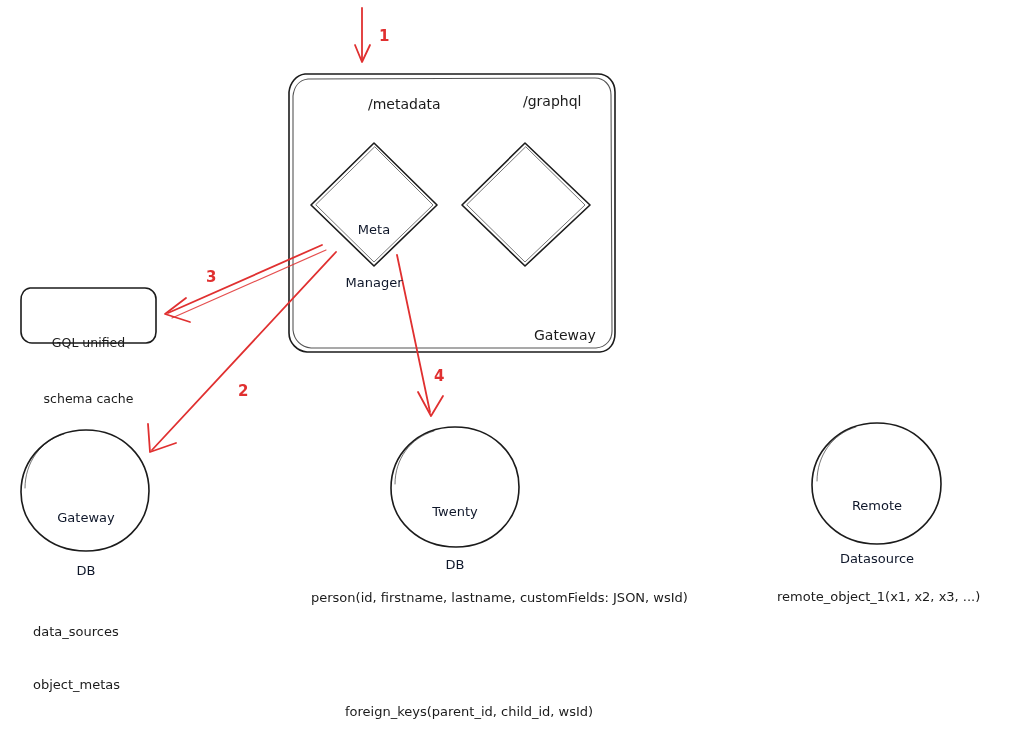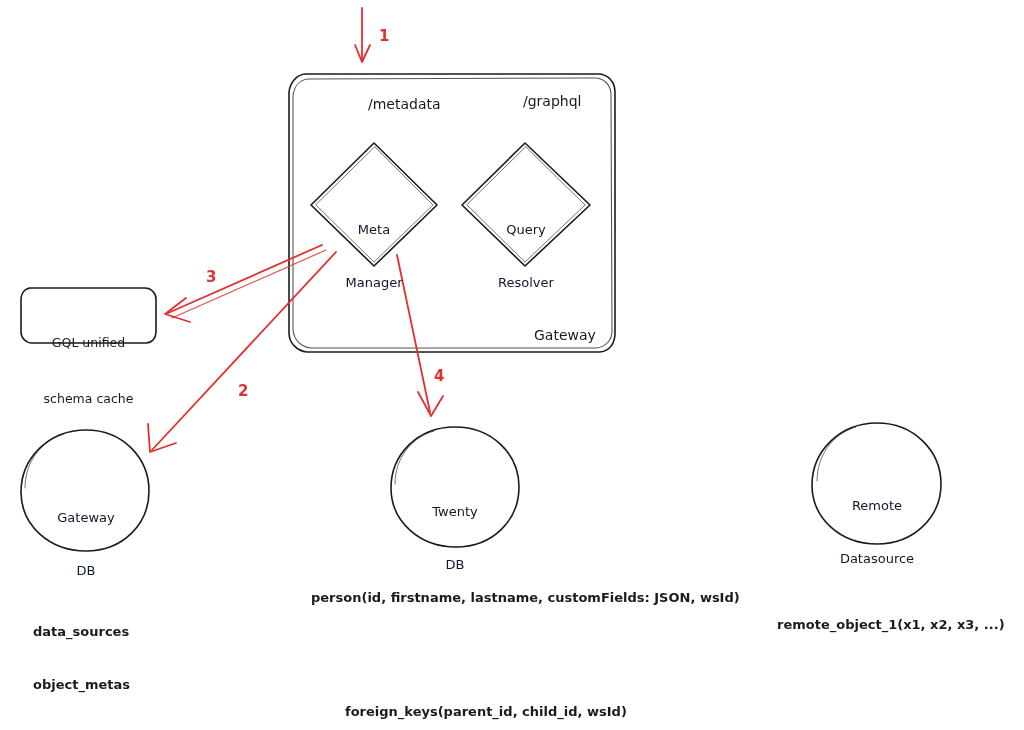--- a/index.html
+++ b/index.html
@@ -47,21 +47,20 @@
     color: #1b1b1b;
     margin-left: 36px;
   }
   .gateway-lbl {
     font-size: 14px;
     color: #1b1b1b;
   }
   .schema-txt {
     font-size: 13px;
     color: #1b1b1b;
-    font-weight: bold;
   }
   .cache-txt {
     font-size: 12.5px;
     color: #1b1b1b;
     text-align: center;
     line-height: 1.5;
   }
 </style>
 </head>
 <body>
@@ -110,24 +109,20 @@
   </svg>
 
   <div class="lbl route-lbl" style="left:332px; top:95px;">/metadata</div>
   <div class="lbl route-lbl" style="left:487px; top:92px;">/graphql</div>
 
   <div class="lbl node-text" style="left:324px; top:186px; width:100px;">
     <div>Meta</div>
     <div>Manager</div>
   </div>
 
-  <div class="lbl node-text" style="left:476px; top:186px; width:100px;">
-    <div>Query</div>
-    <div>Resolver</div>
-  </div>
 
   <div class="lbl gateway-lbl" style="left:534px; top:326px;">Gateway</div>
 
   <div class="lbl cache-txt" style="left:23px; top:296px; width:131px;">
     <div>GQL unified</div>
     <div>schema cache</div>
   </div>
 
   <div class="lbl node-text" style="left:36px; top:474px; width:100px;">
     <div>Gateway</div>
@@ -150,17 +145,17 @@
   <div class="lbl step-num" style="left:434px; top:366px;">4</div>
 
   <div class="lbl schema-txt" style="left:33px; top:588px;">
     <div>data_sources</div>
     <div>object_metas</div>
     <div>field_metas</div>
   </div>
 
   <div class="lbl schema-txt" style="left:311px; top:589px;">person(id, firstname, lastname, customFields: JSON, wsId)</div>
 
-  <div class="lbl schema-txt" style="left:777px; top:588px;margin-top:28px;">remote_object_1(x1, x2, x3, ...)</div>
+  <div class="lbl schema-txt" style="left:777px; top:588px;">remote_object_1(x1, x2, x3, ...)</div>
 
   <div class="lbl schema-txt" style="left:345px; top:703px;">foreign_keys(parent_id, child_id, wsId)</div>
 
 </div>
 
 </body></html>

